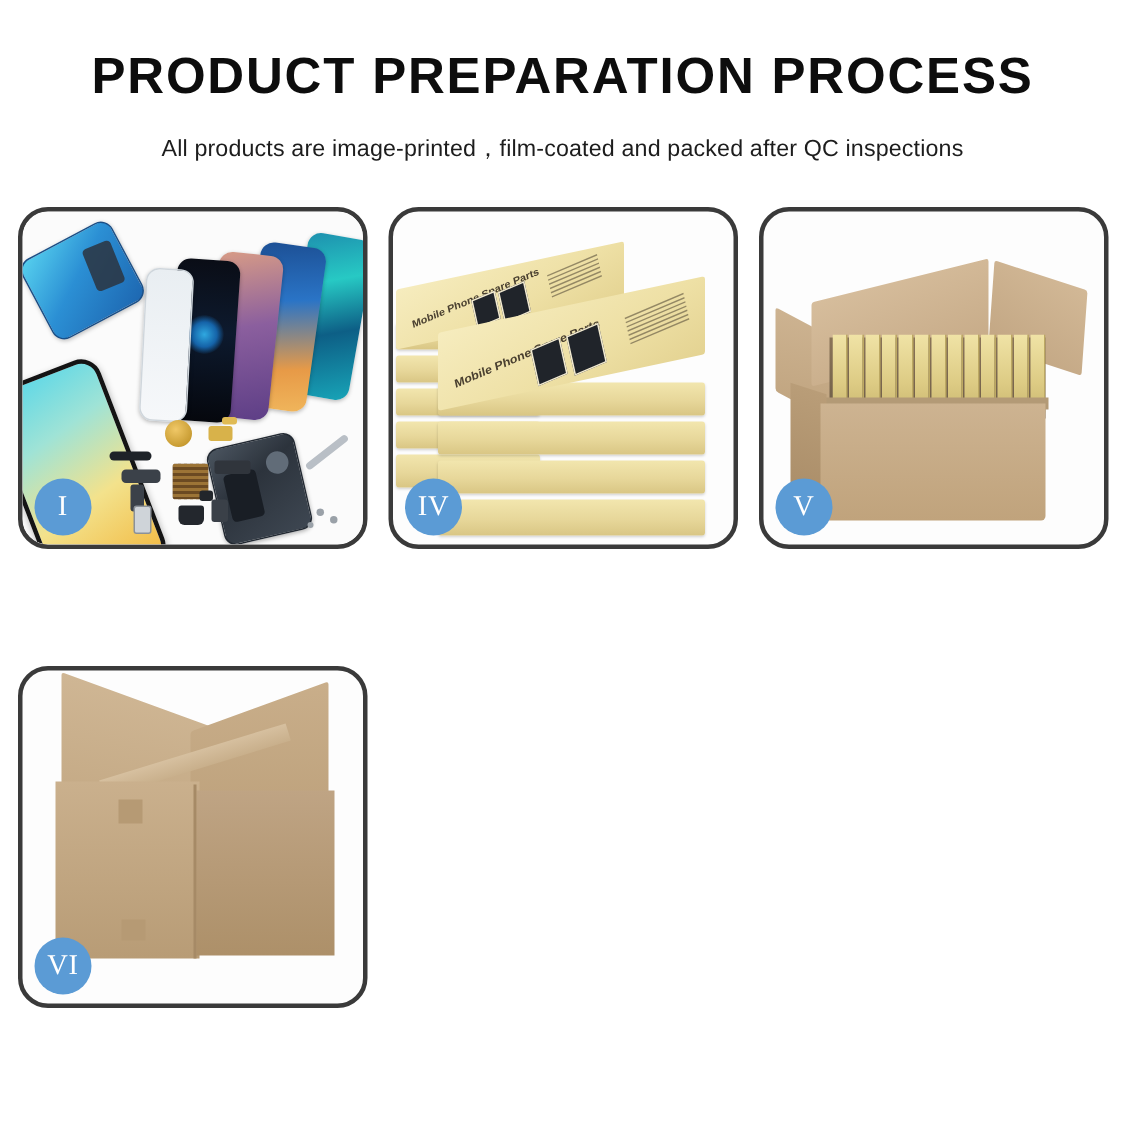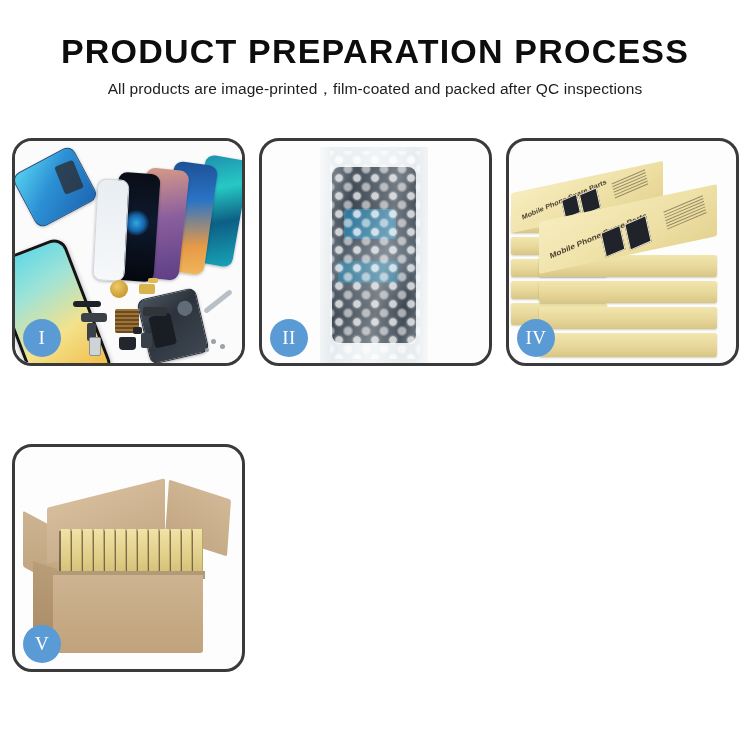--- a/index.html
+++ b/index.html
@@ -31,21 +31,21 @@
   .title {
     font-family: "Liberation Sans", sans-serif;
     font-size: 34px;
     font-weight: 700;
     letter-spacing: 1.2px;
     color: #0d0d0d;
     line-height: 1.05;
     white-space: nowrap;
   }
   .subtitle {
-    margin-top: 9px;
+    margin-top: 19px;
     font-family: "Liberation Sans", sans-serif;
     font-size: 15.5px;
     font-weight: 400;
     letter-spacing: 0.1px;
     color: #1d1d1d;
     white-space: nowrap;
   }
 
   
   .grid {
@@ -328,32 +328,20 @@
         <div class="part pt-batt"></div>
         <div class="part pt-chip"></div>
         <div class="part pt-tool"></div>
         <div class="part pt-screw1"></div>
         <div class="part pt-screw2"></div>
         <div class="part pt-screw3"></div>
       </div>
       <div class="badge">I</div>
     </div>
 
-    <div class="panel">
-      <div class="stage">
-        <div class="bw-bag">
-          <div class="bw-inner"></div>
-          <div class="bw-blue1"></div>
-          <div class="bw-blue2"></div>
-          <div class="bw-bubbles"></div>
-        </div>
-        <div class="bw-sheen"></div>
-      </div>
-      <div class="badge">II</div>
-    </div>
 
 
     <div class="panel">
       <div class="stage">
         <div class="stack">
 
           <div class="sbox" style="left:2px; top:56px; width:96px; height:18px;"></div>
           <div class="sbox" style="left:2px; top:78px; width:96px; height:18px;"></div>
           <div class="sbox" style="left:2px; top:100px; width:96px; height:18px;"></div>
           <div class="sbox" style="left:2px; top:122px; width:96px; height:18px;"></div>
@@ -419,15 +407,28 @@
           <div class="c5-bar" style="left:121px;"></div>
           <div class="c5-bar" style="left:132px;"></div>
         </div>
         <div class="c5-rim"></div>
         <div class="c5-side"></div>
         <div class="c5-front"></div>
       </div>
       <div class="badge">V</div>
     </div>
 
+    <div class="panel">
+      <div class="stage">
+        <div class="c6-top"></div>
+        <div class="c6-top2"></div>
+        <div class="c6-tape"></div>
+        <div class="c6-left"></div>
+        <div class="c6-right"></div>
+        <div class="c6-edge"></div>
+        <div class="c6-slot1"></div>
+        <div class="c6-slot2"></div>
+      </div>
+      <div class="badge">VI</div>
+    </div>
 
   </div>
 </div>
 
 </body></html>

